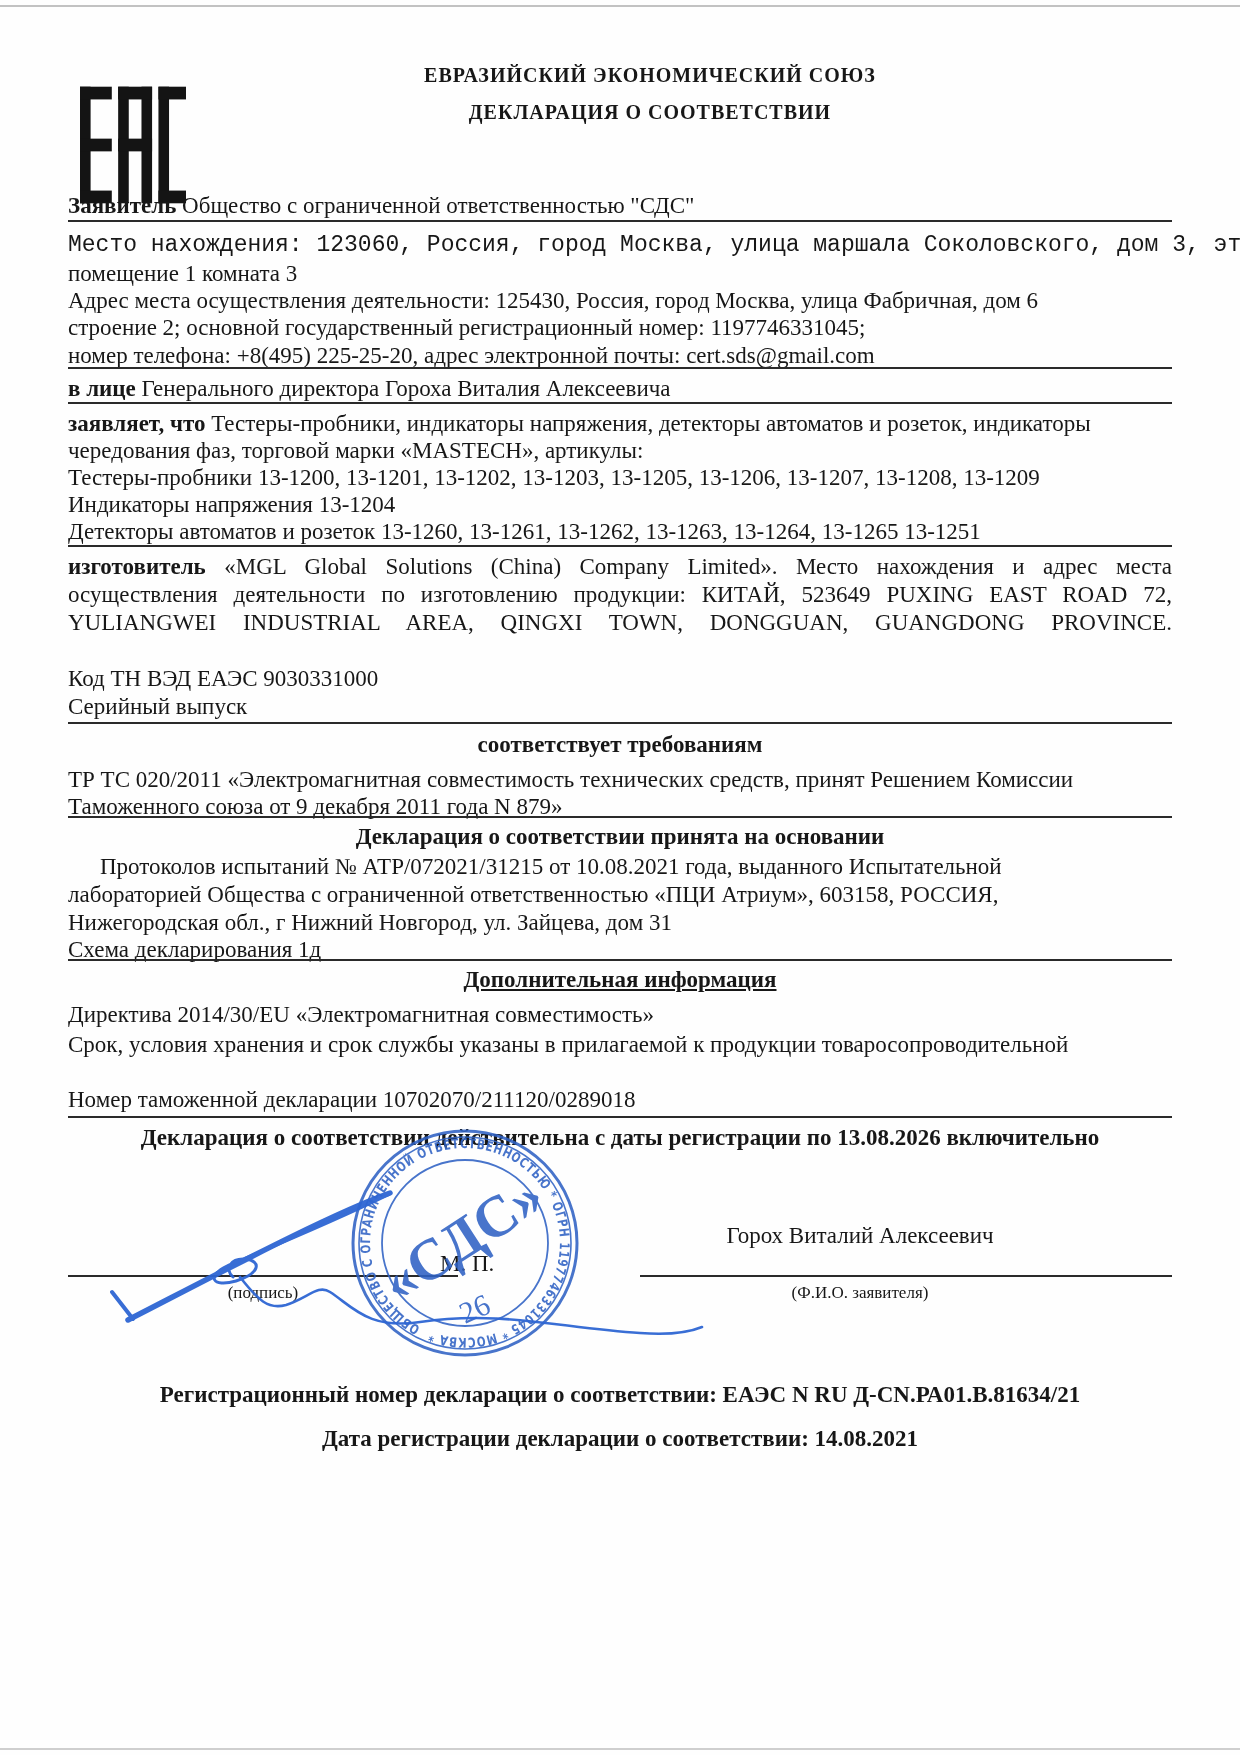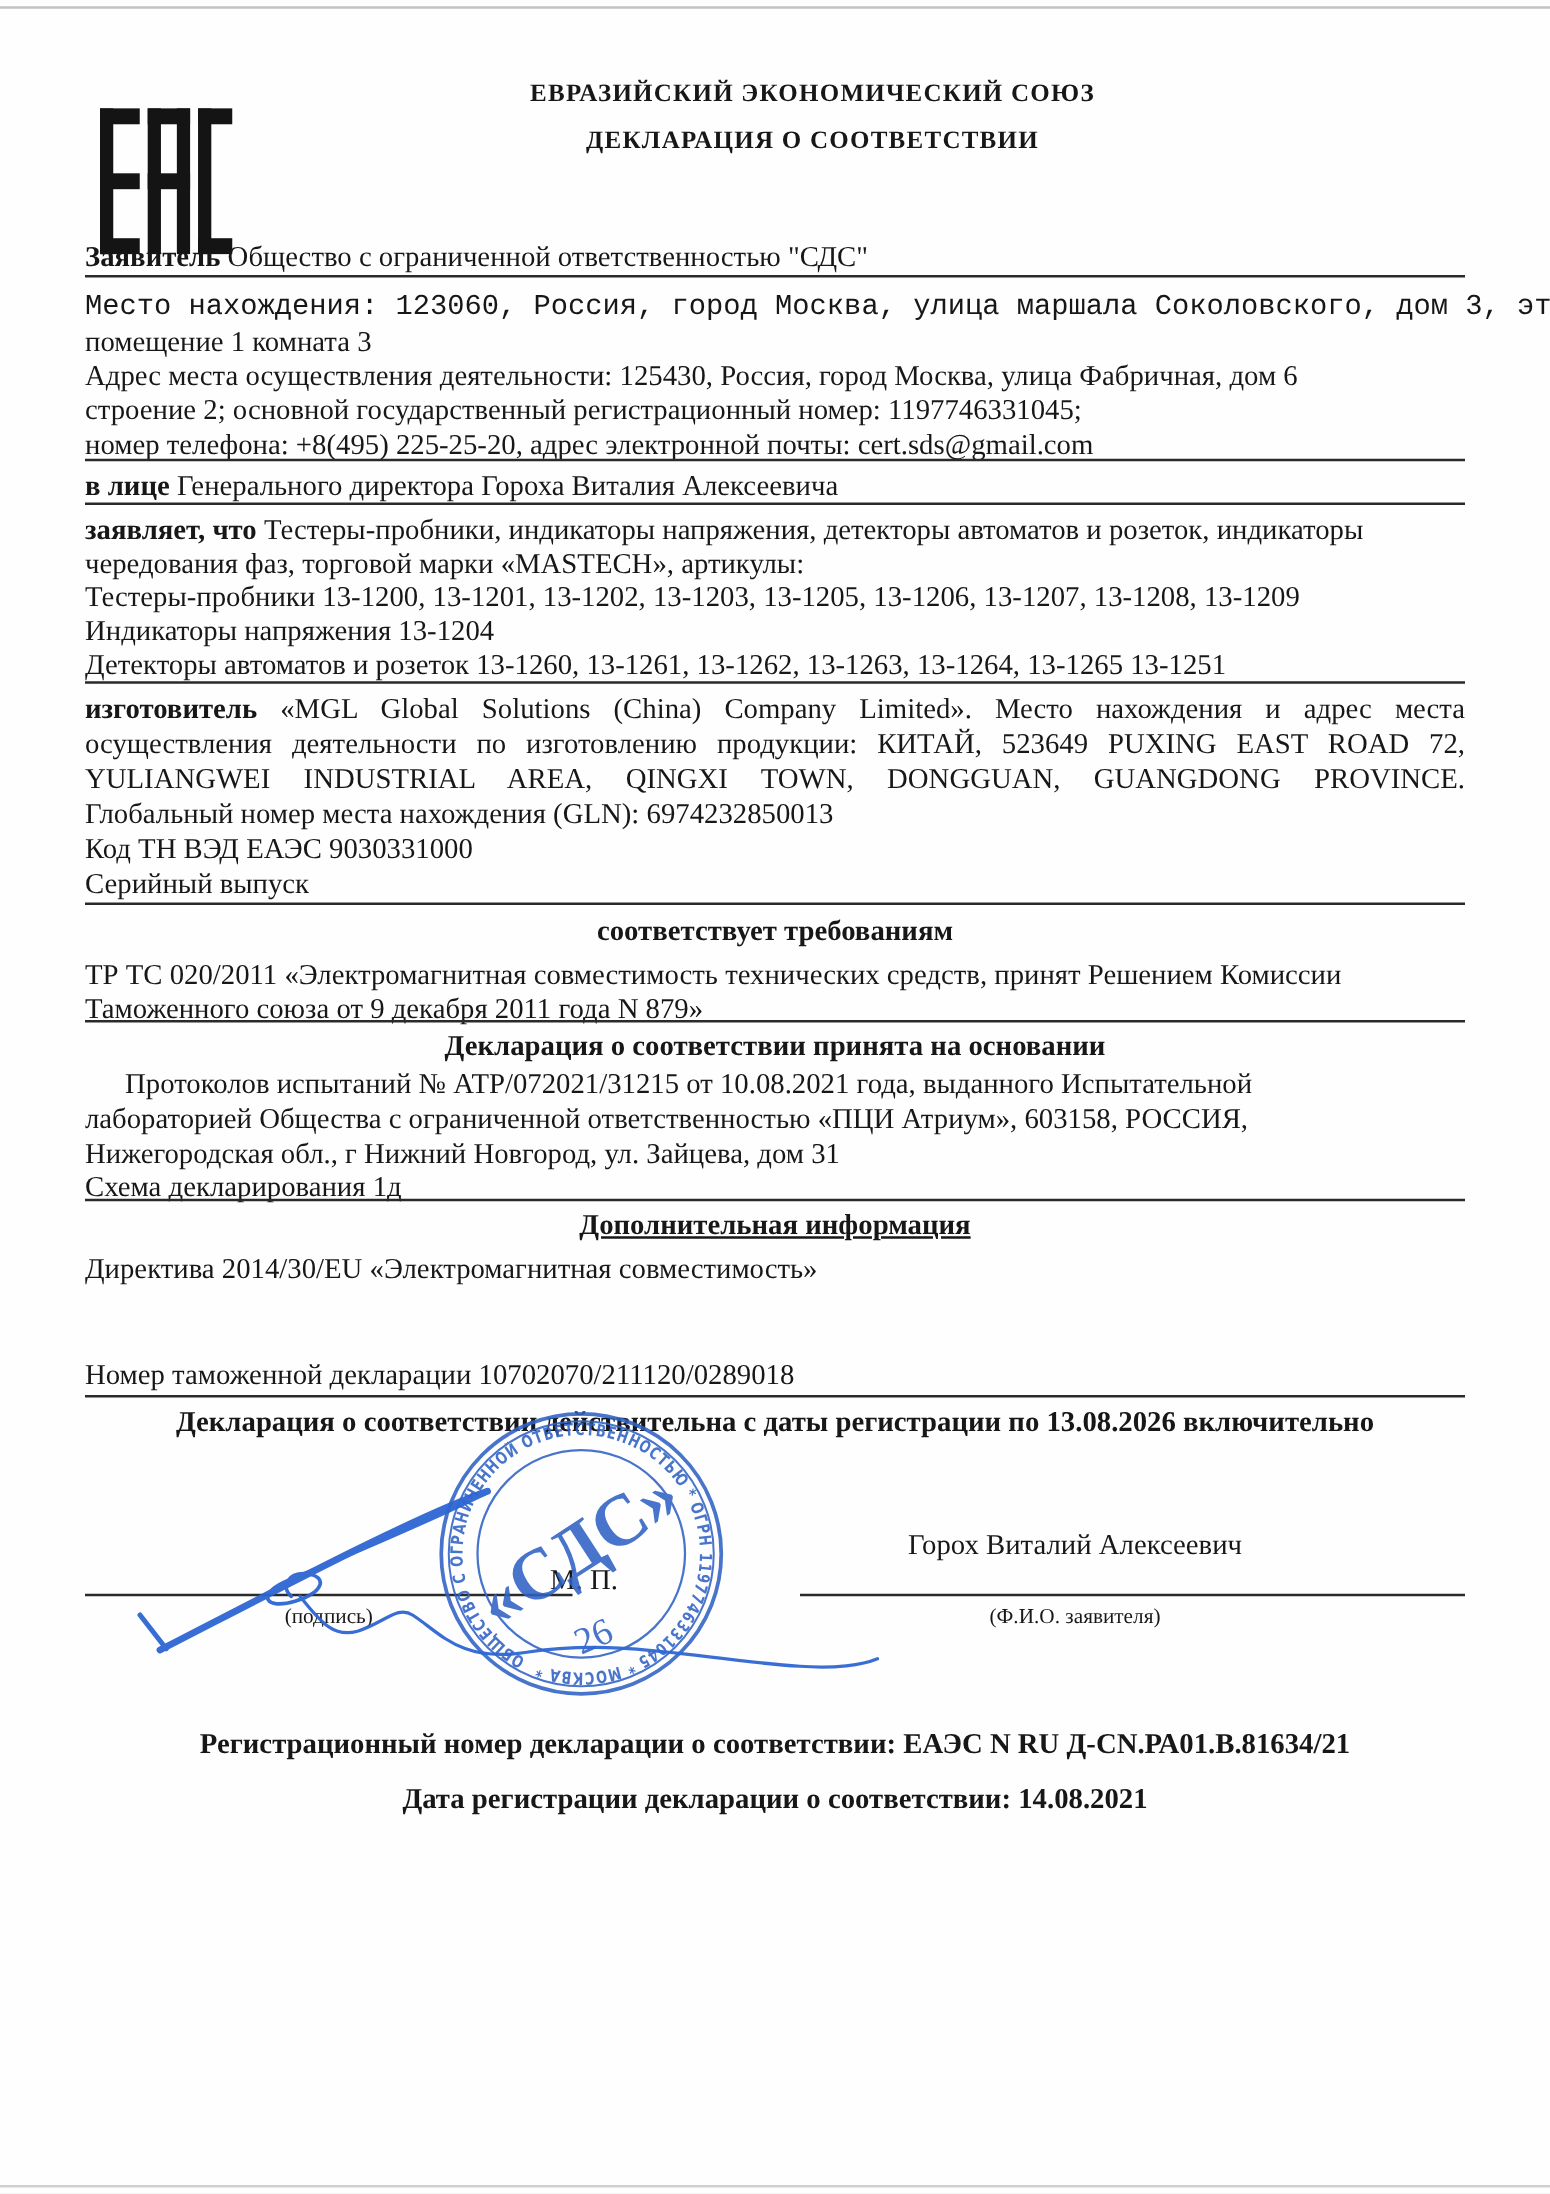--- a/index.html
+++ b/index.html
@@ -73,39 +73,39 @@
   <div class="line" style="top:491px;">Индикаторы напряжения 13-1204</div>
   <div class="line" style="top:518px;">Детекторы автоматов и розеток 13-1260, 13-1261, 13-1262, 13-1263, 13-1264, 13-1265 13-1251</div>
   <div class="rule" style="top:545px;"></div>
 
   <div class="line jline" style="top:553px;">
     <span class="b">изготовитель</span>
     <span>«MGL Global Solutions (China) Company Limited». Место нахождения и адрес места</span>
   </div>
   <div class="line jline" style="top:581px;">осуществления деятельности по изготовлению продукции: КИТАЙ, 523649 PUXING EAST ROAD 72,</div>
   <div class="line jline" style="top:609px;">YULIANGWEI INDUSTRIAL AREA, QINGXI TOWN, DONGGUAN, GUANGDONG PROVINCE.</div>
-  <div class="line" style="top:637px;">Глобальный номер места нахождения (GLN): 6974232850013</div>
   <div class="line" style="top:665px;">Код ТН ВЭД ЕАЭС 9030331000</div>
   <div class="line" style="top:693px;">Серийный выпуск</div>
   <div class="rule" style="top:722px;"></div>
 
   <div class="line b" style="top:731px;">соответствует требованиям</div>
   <div class="line" style="top:766px;">ТР ТС 020/2011 «Электромагнитная совместимость технических средств, принят Решением Комиссии</div>
   <div class="line" style="top:793px;">Таможенного союза от 9 декабря 2011 года N 879»</div>
   <div class="rule" style="top:816px;"></div>
 
   <div class="line b" style="top:823px;">Декларация о соответствии принята на основании</div>
   <div class="line" style="top:853px;margin-left:32px;">Протоколов испытаний № АТР/072021/31215 от 10.08.2021 года, выданного Испытательной</div>
   <div class="line" style="top:881px;">лабораторией Общества с ограниченной ответственностью «ПЦИ Атриум», 603158, РОССИЯ,</div>
   <div class="line" style="top:909px;">Нижегородская обл., г Нижний Новгород, ул. Зайцева, дом 31</div>
   <div class="line" style="top:936px;">Схема декларирования 1д</div>
   <div class="rule" style="top:959px;"></div>
 
   <div class="line b" style="top:966px;text-decoration:underline;">Дополнительная информация</div>
   <div class="line" style="top:1001px;">Директива 2014/30/EU «Электромагнитная совместимость»</div>
+  <div class="line" style="top:1031px;">Срок, условия хранения и срок службы указаны в прилагаемой к продукции товаросопроводительной</div>
   <div class="line" style="top:1086px;">Номер таможенной декларации 10702070/211120/0289018</div>
   <div class="rule" style="top:1116px;"></div>
 
   <div class="line b" style="top:1124px;">Декларация о соответствии действительна с даты регистрации по 13.08.2026 включительно</div>
 
   <div class="line" style="top:1222px;left:560px;right:auto;width:600px;text-align:center;">Горох Виталий Алексеевич</div>
   <div class="sigline" style="top:1275px;left:68px;width:390px;"></div>
   <div class="sigline" style="top:1275px;left:640px;width:532px;"></div>
   <div class="line" style="top:1250px;left:440px;right:auto;">М. П.</div>
   <div class="cap" style="top:1283px;left:68px;width:390px;text-align:center;">(подпись)</div>

